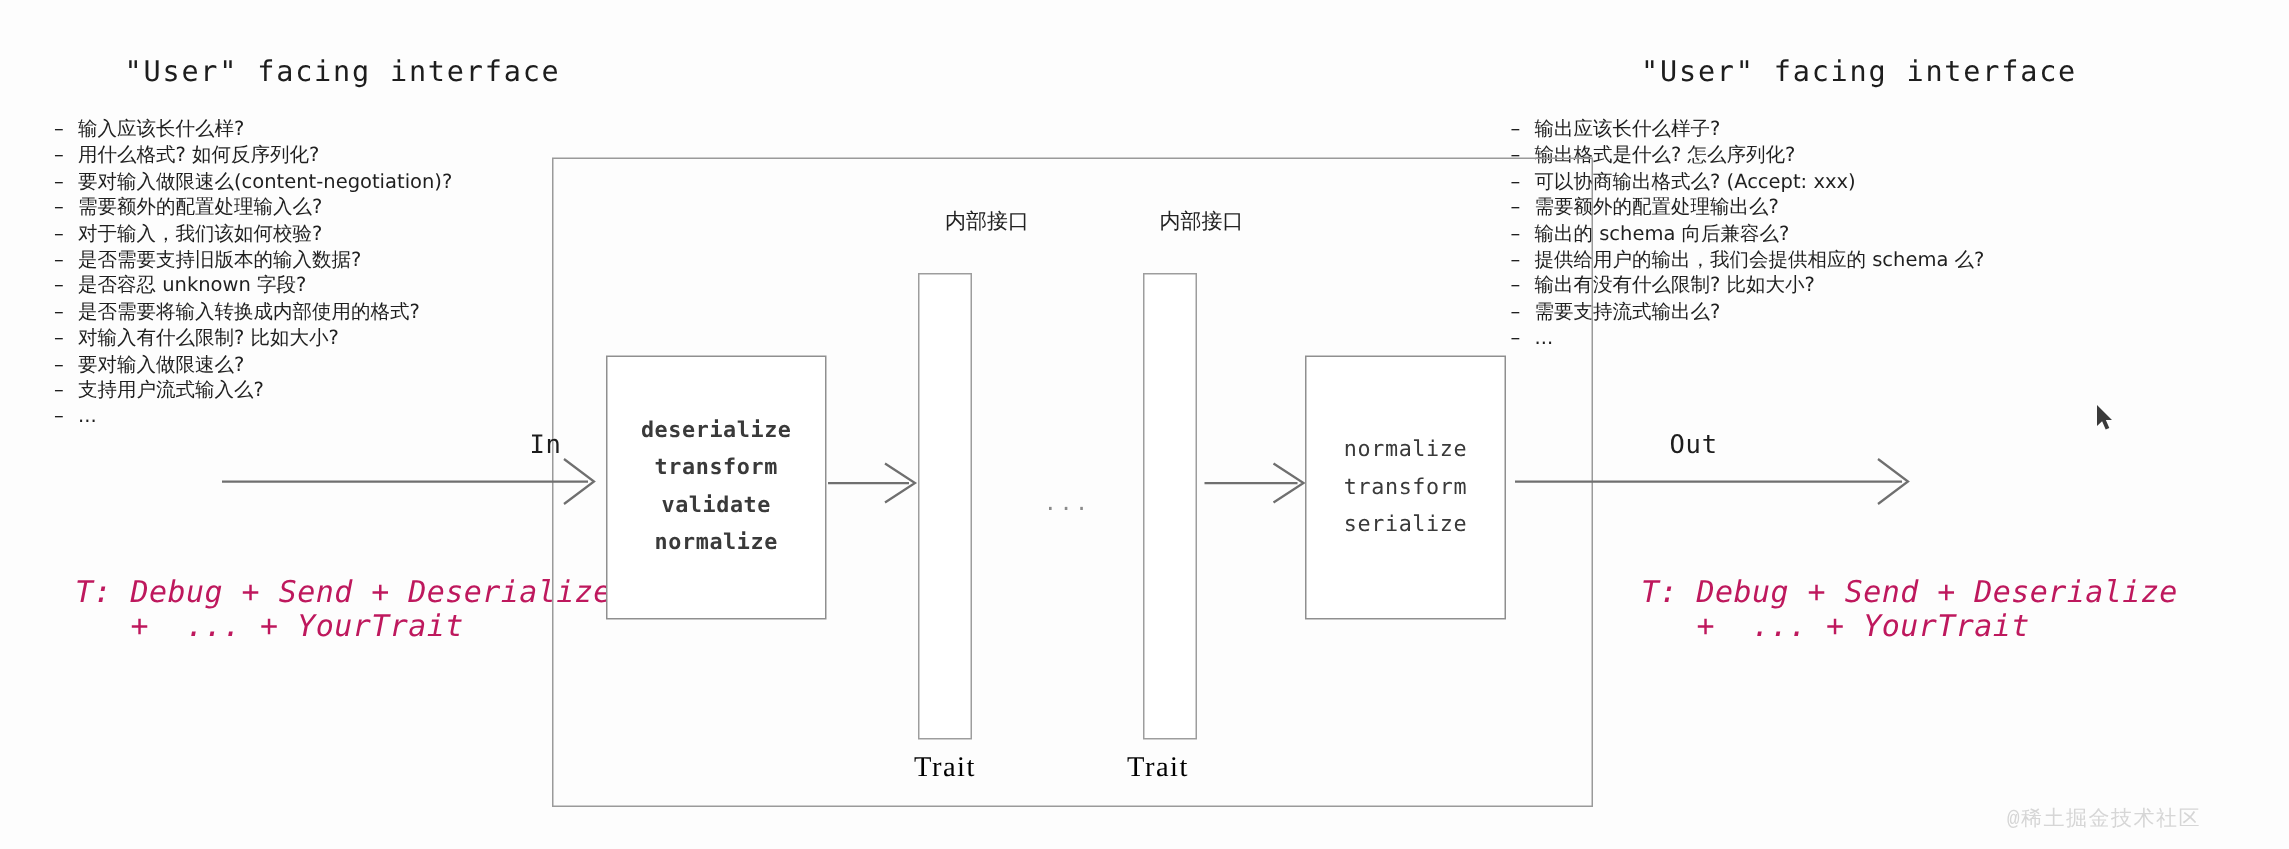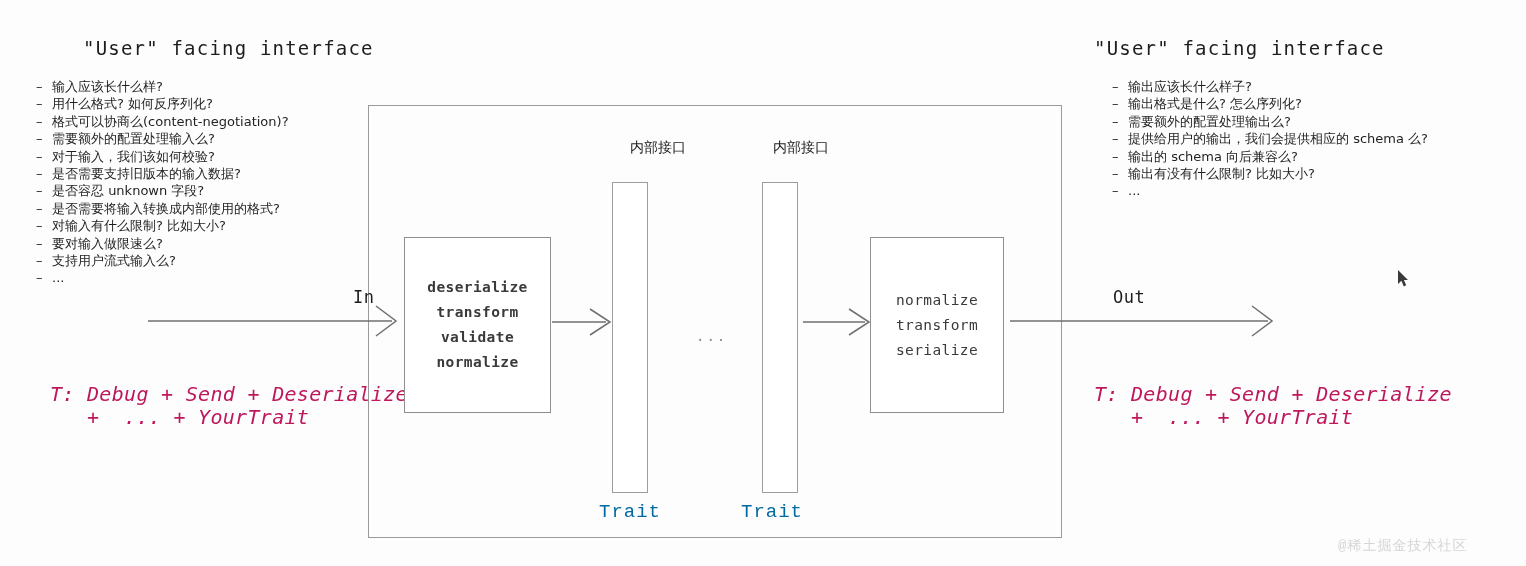--- a/index.html
+++ b/index.html
@@ -82,24 +82,24 @@
 
   
   .trait-bar {
     position: absolute;
     border: 1.3px solid #9d9d9d;
     box-sizing: border-box;
     background: #ffffff;
   }
   .trait-label {
     position: absolute;
-    font-family: Liberation Mono, monospace;
+    font-family: Liberation Serif, serif;
     font-size: 19px;
     letter-spacing: 1px;
-    color: #0369a1;
+    color: #000000;
     white-space: nowrap;
     text-align: center;
   }
   .inner-iface-label {
     position: absolute;
     font-family: "DejaVu Sans", "Liberation Sans", sans-serif;
     font-size: 14px;
     color: #222;
     white-space: nowrap;
     text-align: center;
@@ -167,44 +167,46 @@
 </head>
 <body>
 
 <div id="canvas">
 
   <div class="section-title" style="left:83px; top:37px;">"User" facing interface</div>
 
   <div class="bullet-list" id="left-list" style="left:36px; top:78px;">
       <div class="row"><span class="dash">–</span><span class="txt">输入应该长什么样?</span></div>
       <div class="row"><span class="dash">–</span><span class="txt">用什么格式? 如何反序列化?</span></div>
-      <div class="row"><span class="dash">–</span><span class="txt">格式可以协商么(content-negotiation)?</span></div>
+      <div class="row"><span class="dash">–</span><span class="txt">要对输入做限速么(content-negotiation)?</span></div>
       <div class="row"><span class="dash">–</span><span class="txt">需要额外的配置处理输入么?</span></div>
       <div class="row"><span class="dash">–</span><span class="txt">对于输入，我们该如何校验?</span></div>
       <div class="row"><span class="dash">–</span><span class="txt">是否需要支持旧版本的输入数据?</span></div>
       <div class="row"><span class="dash">–</span><span class="txt">是否容忍 unknown 字段?</span></div>
       <div class="row"><span class="dash">–</span><span class="txt">是否需要将输入转换成内部使用的格式?</span></div>
       <div class="row"><span class="dash">–</span><span class="txt">对输入有什么限制? 比如大小?</span></div>
       <div class="row"><span class="dash">–</span><span class="txt">要对输入做限速么?</span></div>
       <div class="row"><span class="dash">–</span><span class="txt">支持用户流式输入么?</span></div>
       <div class="row"><span class="dash">–</span><span class="txt">...</span></div>
     </div>
 
   <div class="bound-text" style="left:50px; top:383px;">T: Debug + Send + Deserialize</div>
   <div class="bound-text" style="left:50px; top:406px;">   +  ... + YourTrait</div>
 
   <div class="section-title" style="left:1094px; top:37px;">"User" facing interface</div>
 
-  <div class="bullet-list" id="right-list" style="left:1112px; top:78px;">
+  <div class="bullet-list" id="right-list" style="left:1007px; top:78px;">
       <div class="row"><span class="dash">–</span><span class="txt">输出应该长什么样子?</span></div>
       <div class="row"><span class="dash">–</span><span class="txt">输出格式是什么? 怎么序列化?</span></div>
+      <div class="row"><span class="dash">–</span><span class="txt">可以协商输出格式么?  (Accept: xxx)</span></div>
       <div class="row"><span class="dash">–</span><span class="txt">需要额外的配置处理输出么?</span></div>
+      <div class="row"><span class="dash">–</span><span class="txt">输出的 schema 向后兼容么?</span></div>
       <div class="row"><span class="dash">–</span><span class="txt">提供给用户的输出，我们会提供相应的 schema 么?</span></div>
-      <div class="row"><span class="dash">–</span><span class="txt">输出的 schema 向后兼容么?</span></div>
       <div class="row"><span class="dash">–</span><span class="txt">输出有没有什么限制? 比如大小?</span></div>
+      <div class="row"><span class="dash">–</span><span class="txt">需要支持流式输出么?</span></div>
       <div class="row"><span class="dash">–</span><span class="txt">...</span></div>
     </div>
 
   <div class="bound-text" style="left:1094px; top:383px;">T: Debug + Send + Deserialize</div>
   <div class="bound-text" style="left:1094px; top:406px;">   +  ... + YourTrait</div>
 
   <div class="outer-box" style="left:368px; top:105px; width:694px; height:433px;"></div>
 
   <svg class="arrow-svg" style="left:148px; top:300px;" width="252" height="42">
     <line x1="0" y1="21" x2="244" y2="21"></line>

